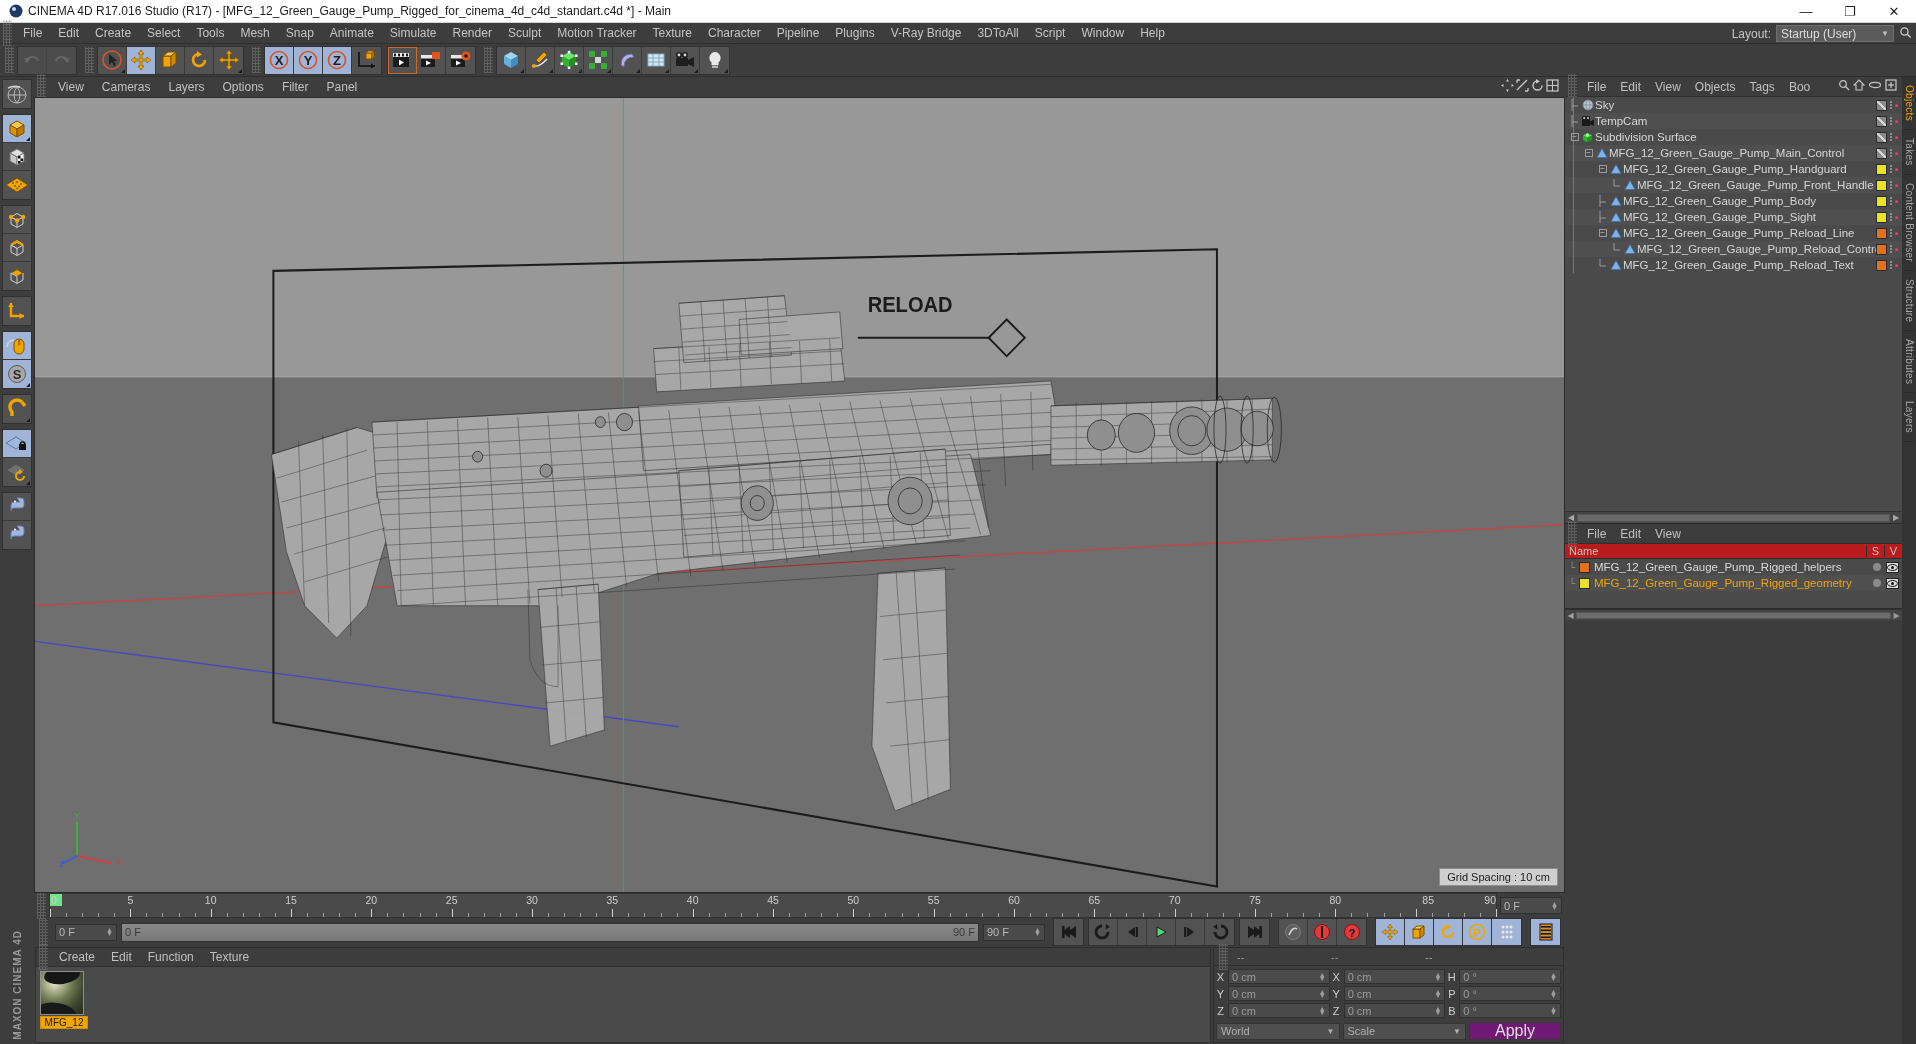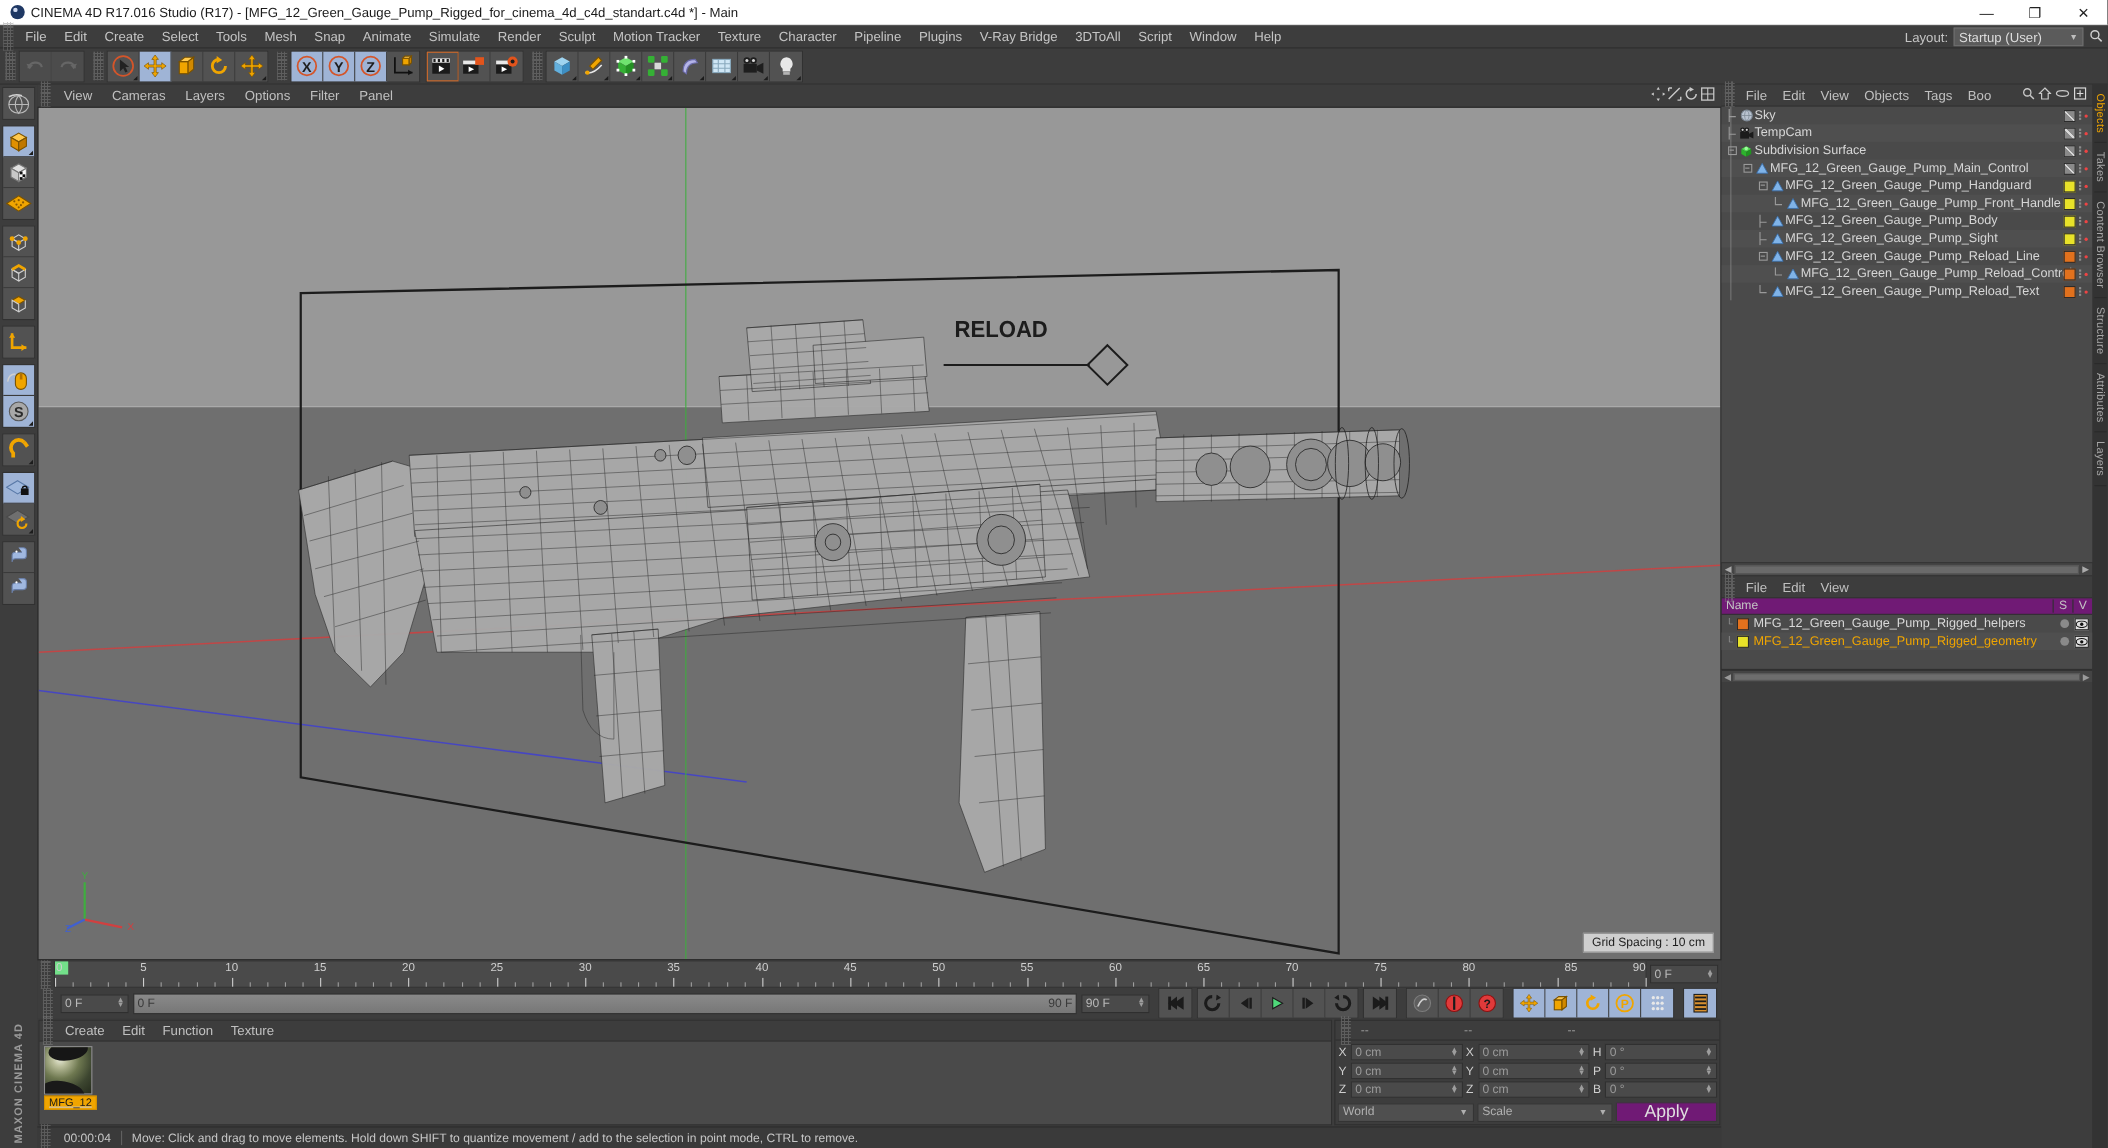--- a/index.html
+++ b/index.html
@@ -117,21 +117,21 @@
   .pbtn{width:29px;height:26px;background:#525252;border-right:1px solid #3a3a3a;
         display:flex;align-items:center;justify-content:center;position:relative;}
   .pbtn:last-child{border-right:none;}
   .pbtn.act{background:#9fb4d6;}
   
   #matarea{height:98px;display:flex;background:#3d3d3d;}
   #matleft{flex:1;display:flex;flex-direction:column;border:1px solid #2f2f2f;margin:1px;}
   #matmenu{height:19px;display:flex;align-items:center;background:#3d3d3d;border-bottom:1px solid #2f2f2f;}
   #matmenu .mi{padding:0 8px;font-size:12px;line-height:19px;color:#c0c0c0;}
   #matbody{flex:1;background:#4a4a4a;padding:4px;display:flex;gap:6px;}
-  .matchip{width:48px;text-decoration:underline;}
+  .matchip{width:48px;}
   .matchip .sw{
     width:44px;height:44px;border:1px solid #8e8e8e;
     background:
       radial-gradient(circle at 32% 26%, #e8ead8 0%, #b9bd9a 16%, #6e7850 42%, #3d4630 70%, #252b1c 100%);
     position:relative;overflow:hidden;
   }
   .matchip .sw:before{
     content:"";position:absolute;left:3px;top:-6px;width:36px;height:18px;border-radius:50%;
     background:#161616;transform:rotate(-8deg);
   }
@@ -186,21 +186,21 @@
     background:#8a8a8a;
     background-image:linear-gradient(45deg,transparent 44%,#d8d8d8 44%,#d8d8d8 56%,transparent 56%);
   }
   .orow .dots{display:flex;flex-direction:column;gap:1px;}
   .orow .dots i{width:2px;height:2px;background:#8d8d8d;display:block;}
   .orow .reddot{width:3px;height:3px;border-radius:50%;background:#e44;}
   #objscroll{height:12px;background:#444;border-top:1px solid #333;display:flex;align-items:center;}
   #objscroll .arrow{width:12px;text-align:center;font-size:8px;color:#aaa;}
   #objscroll .bar{flex:1;height:8px;background:#6a6a6a;border:1px solid #555;}
   #matmgr{height:85px;display:flex;flex-direction:column;border-bottom:1px solid #2b2b2b;}
-  #mathdr{height:15px;background:#701a75;display:flex;align-items:center;font-size:11px;color:#c4c4c4;border-bottom:1px solid #2f2f2f;}
+  #mathdr{height:15px;background:#b91c1c;display:flex;align-items:center;font-size:11px;color:#c4c4c4;border-bottom:1px solid #2f2f2f;}
   #mathdr .nm{flex:1;padding-left:4px;}
   #mathdr .col{width:18px;text-align:center;border-left:1px solid #2f2f2f;}
   #matlist{flex:1;background:#4a4a4a;}
   .mrow{height:16px;display:flex;align-items:center;font-size:11.5px;position:relative;}
   .mrow:nth-child(even){background:#4f4f4f;}
   .mrow .tw{width:14px;color:#999;font-size:9px;text-align:center;}
   .mrow .sw{width:11px;height:11px;border:1px solid #2b2b2b;margin-right:4px;}
   .mrow .right{position:absolute;right:3px;display:flex;align-items:center;gap:5px;}
   .mrow .gdot{width:8px;height:8px;border-radius:50%;background:#8a8a8a;}
   .mrow .eye{width:13px;height:11px;background:#ddd;border:1px solid #222;display:flex;align-items:center;justify-content:center;}
@@ -1231,26 +1231,20 @@
           </span>
           <span class="cpsel">
             <span>Scale</span>
             <span style="font-size:8px;">▼</span>
           </span>
           <span id="applybtn">Apply</span>
         </div>
       </div>
     </div>
 
-    <div id="statusbar">
-      <span class="grip"></span>
-      <span class="time">00:00:04</span>
-      <span class="sep"></span>
-      <span class="msg">Move: Click and drag to move elements. Hold down SHIFT to quantize movement / add to the selection in point mode, CTRL to remove.</span>
-    </div>
   </div>
 
   <div id="rightcol">
     <div id="rightwrap">
       <div id="rightpanels">
 
         <div id="objpanel">
           <div class="panelmenu">
             <span class="grip"></span>
             <span class="mi">File</span>

